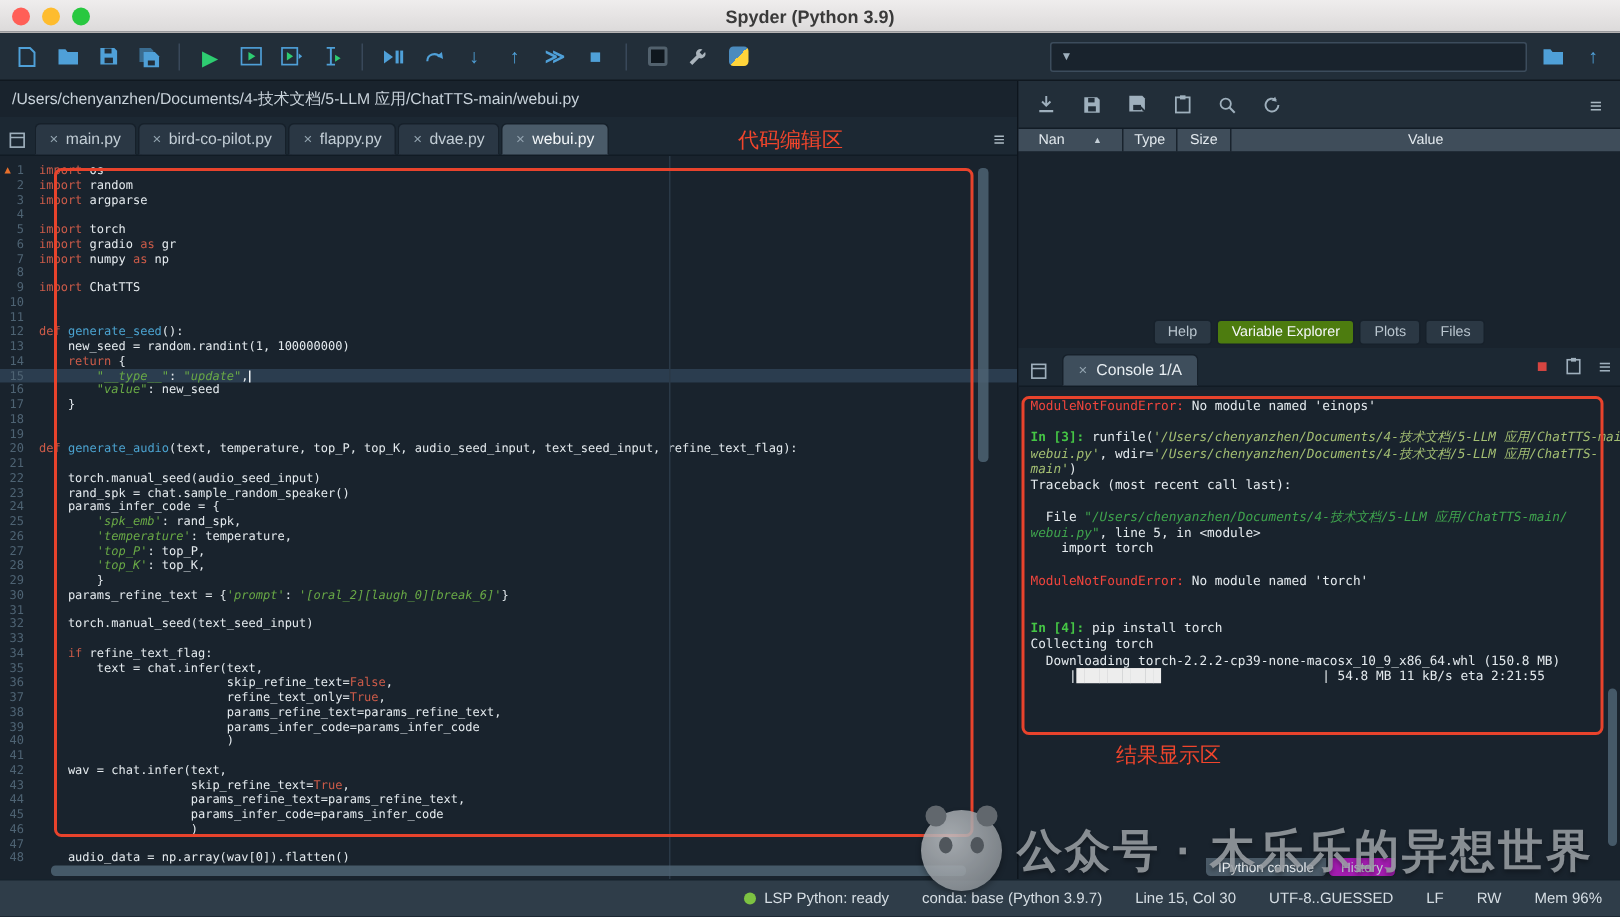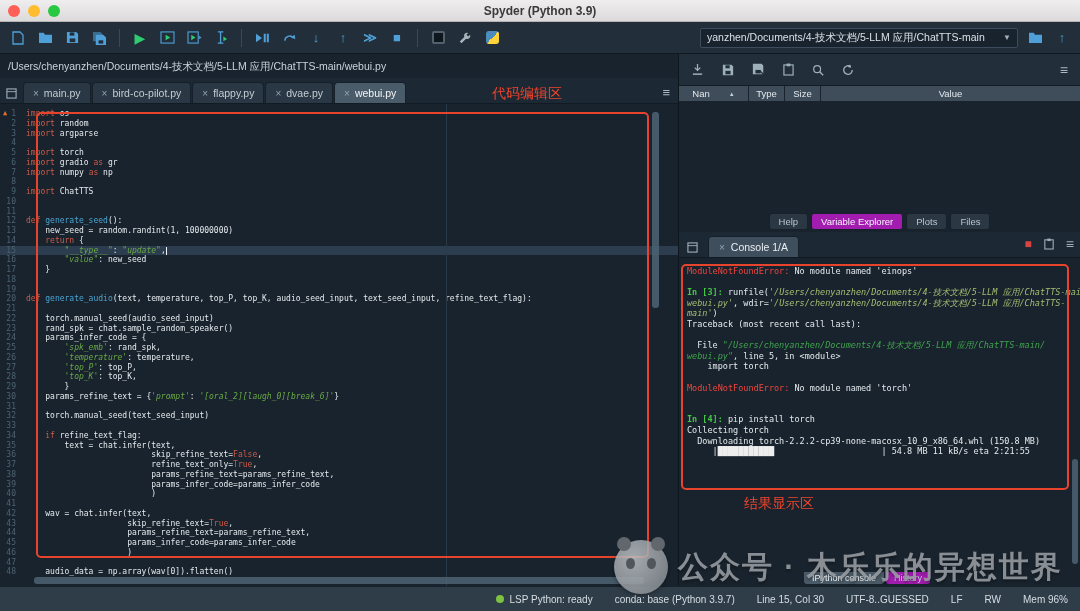--- a/index.html
+++ b/index.html
@@ -56,21 +56,21 @@
 #ve-header{height:15px;display:flex;background:#3F4D5A;font-size:9.5px;color:#E2E9EE}
 .vh{display:flex;align-items:center;justify-content:center;border-right:1px solid #19232D}
 .vh.name{width:70px;gap:19px}
 .vh.type{width:36px}
 .vh.size{width:36px}
 .vh.value{flex:1;border-right:none}
 .sort{font-size:6px;color:#C4CFD7}
 #ve-body{height:109px;background:#19232D}
 #pane-tabs{height:22px;display:flex;justify-content:center;align-items:center;gap:3px;background:#19232D}
 .ptab{padding:2px 9px;font-size:9.5px;background:#2B3844;color:#B9C5CE;border-radius:3px;border:1px solid #17212B;white-space:nowrap}
-.ptab.active{background:#a21caf;color:#F4F7F9}
+.ptab.active{background:#4d7c0f;color:#F4F7F9}
 
 
 #console-pane{flex:1;display:flex;flex-direction:column;position:relative}
 #console-header{height:26px;display:flex;align-items:flex-end;padding:0 6px;background:#1C2833;border-bottom:1px solid #111B24;gap:6px}
 .ctab{height:21px;display:flex;align-items:center;gap:6px;padding:0 10px;background:#3E4E5C;border-radius:4px 4px 0 0;font-size:10.5px;color:#E8EEF2;border:1px solid #16202A;border-bottom:none}
 #console-header .right{margin-left:auto;display:flex;align-items:center;gap:12px;margin-bottom:5px}
 #interrupt-icon{color:#D64541;font-size:12px}
 #console-output{flex:1;padding:8px 8px 0;font-family:"DejaVu Sans Mono",monospace;font-size:8.5px;line-height:10.6px;overflow:hidden}
 .kl{white-space:pre;height:10.6px}
 .ck-err{color:#F1453D;font-weight:400}
@@ -187,21 +187,20 @@
     </span>
   <span class="tbi">
       <svg width="14" height="14" viewBox="0 0 16 16">
         <path d="M13.8 4.2a3.5 3.5 0 0 1-4.6 4.6L4 14l-2-2 5.2-5.2a3.5 3.5 0 0 1 4.6-4.6L9.6 4.4l2 2z" fill="#AAB4BC"></path>
       </svg>
     </span>
   <span class="tbi">
       <span id="python-badge"></span>
     </span>
   <div id="workdir-combo">
-    <span class="txt">yanzhen/Documents/4-技术文档/5-LLM 应用/ChatTTS-main</span>
     <span class="dd">▼</span>
   </div>
   <span class="tbi">
       <svg width="15" height="13" viewBox="0 0 16 14">
         <path d="M1 2h5l1.5 2H15v9H1z" fill="#4FA0D8"></path>
       </svg>
     </span>
   <span class="tbi bold">↑</span>
 </div>
 

